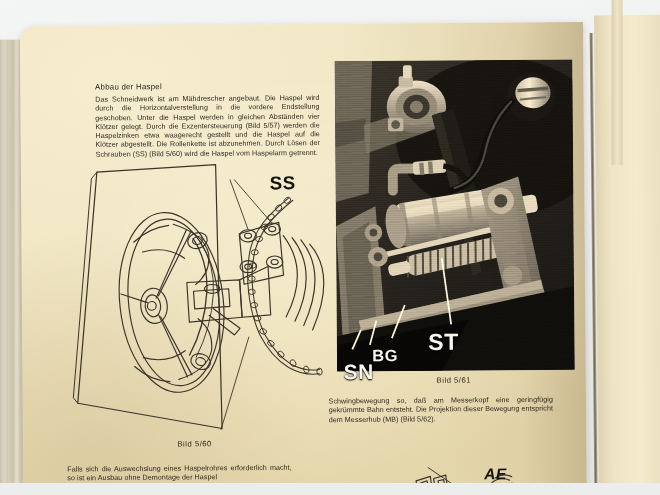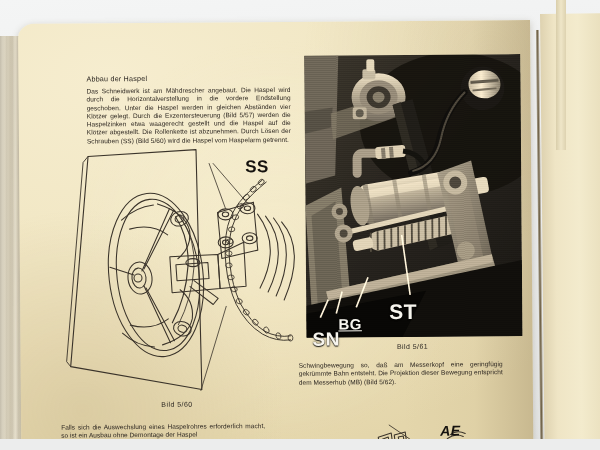--- a/index.html
+++ b/index.html
@@ -393,21 +393,21 @@
           <path d="M62 222 L50 252"></path>
           <path d="M96 180 L104 240"></path>
         </g>
 
         <rect width="216" height="282" fill="url(#darkbg)" opacity="0"></rect>
       </svg>
       <div class="grain"></div>
     </div>
 
     <div class="abs fig-label onphoto" style="left:369px; top:279px; font-size:21px;">ST</div>
-    <div class="abs fig-label onphoto" style="left:318px; top:294px; font-size:15px;text-decoration:underline;">BG</div>
+    <div class="abs fig-label onphoto" style="left:318px; top:294px; font-size:15px;">BG</div>
     <div class="abs fig-label onphoto" style="left:292px; top:307px; font-size:19px;">SN</div>
 
     <div class="abs caption" style="left:332px; top:322px; width:120px;">Bild 5/61</div>
 
     <div class="abs body-text" style="left:278px; top:340px; width:204px;">Schwingbewegung so, daß am Messerkopf eine geringfügig gekrümmte Bahn entsteht. Die Projektion dieser Bewegung entspricht dem Messerhub (MB) (Bild 5/62).</div>
 
     <div class="abs linework" style="left:326px; top:402px;">
       <svg width="180" height="48" viewBox="0 0 180 48">
         <g fill="none" stroke="#3a332a" stroke-width="1.05" stroke-linecap="round" stroke-linejoin="round">
 

